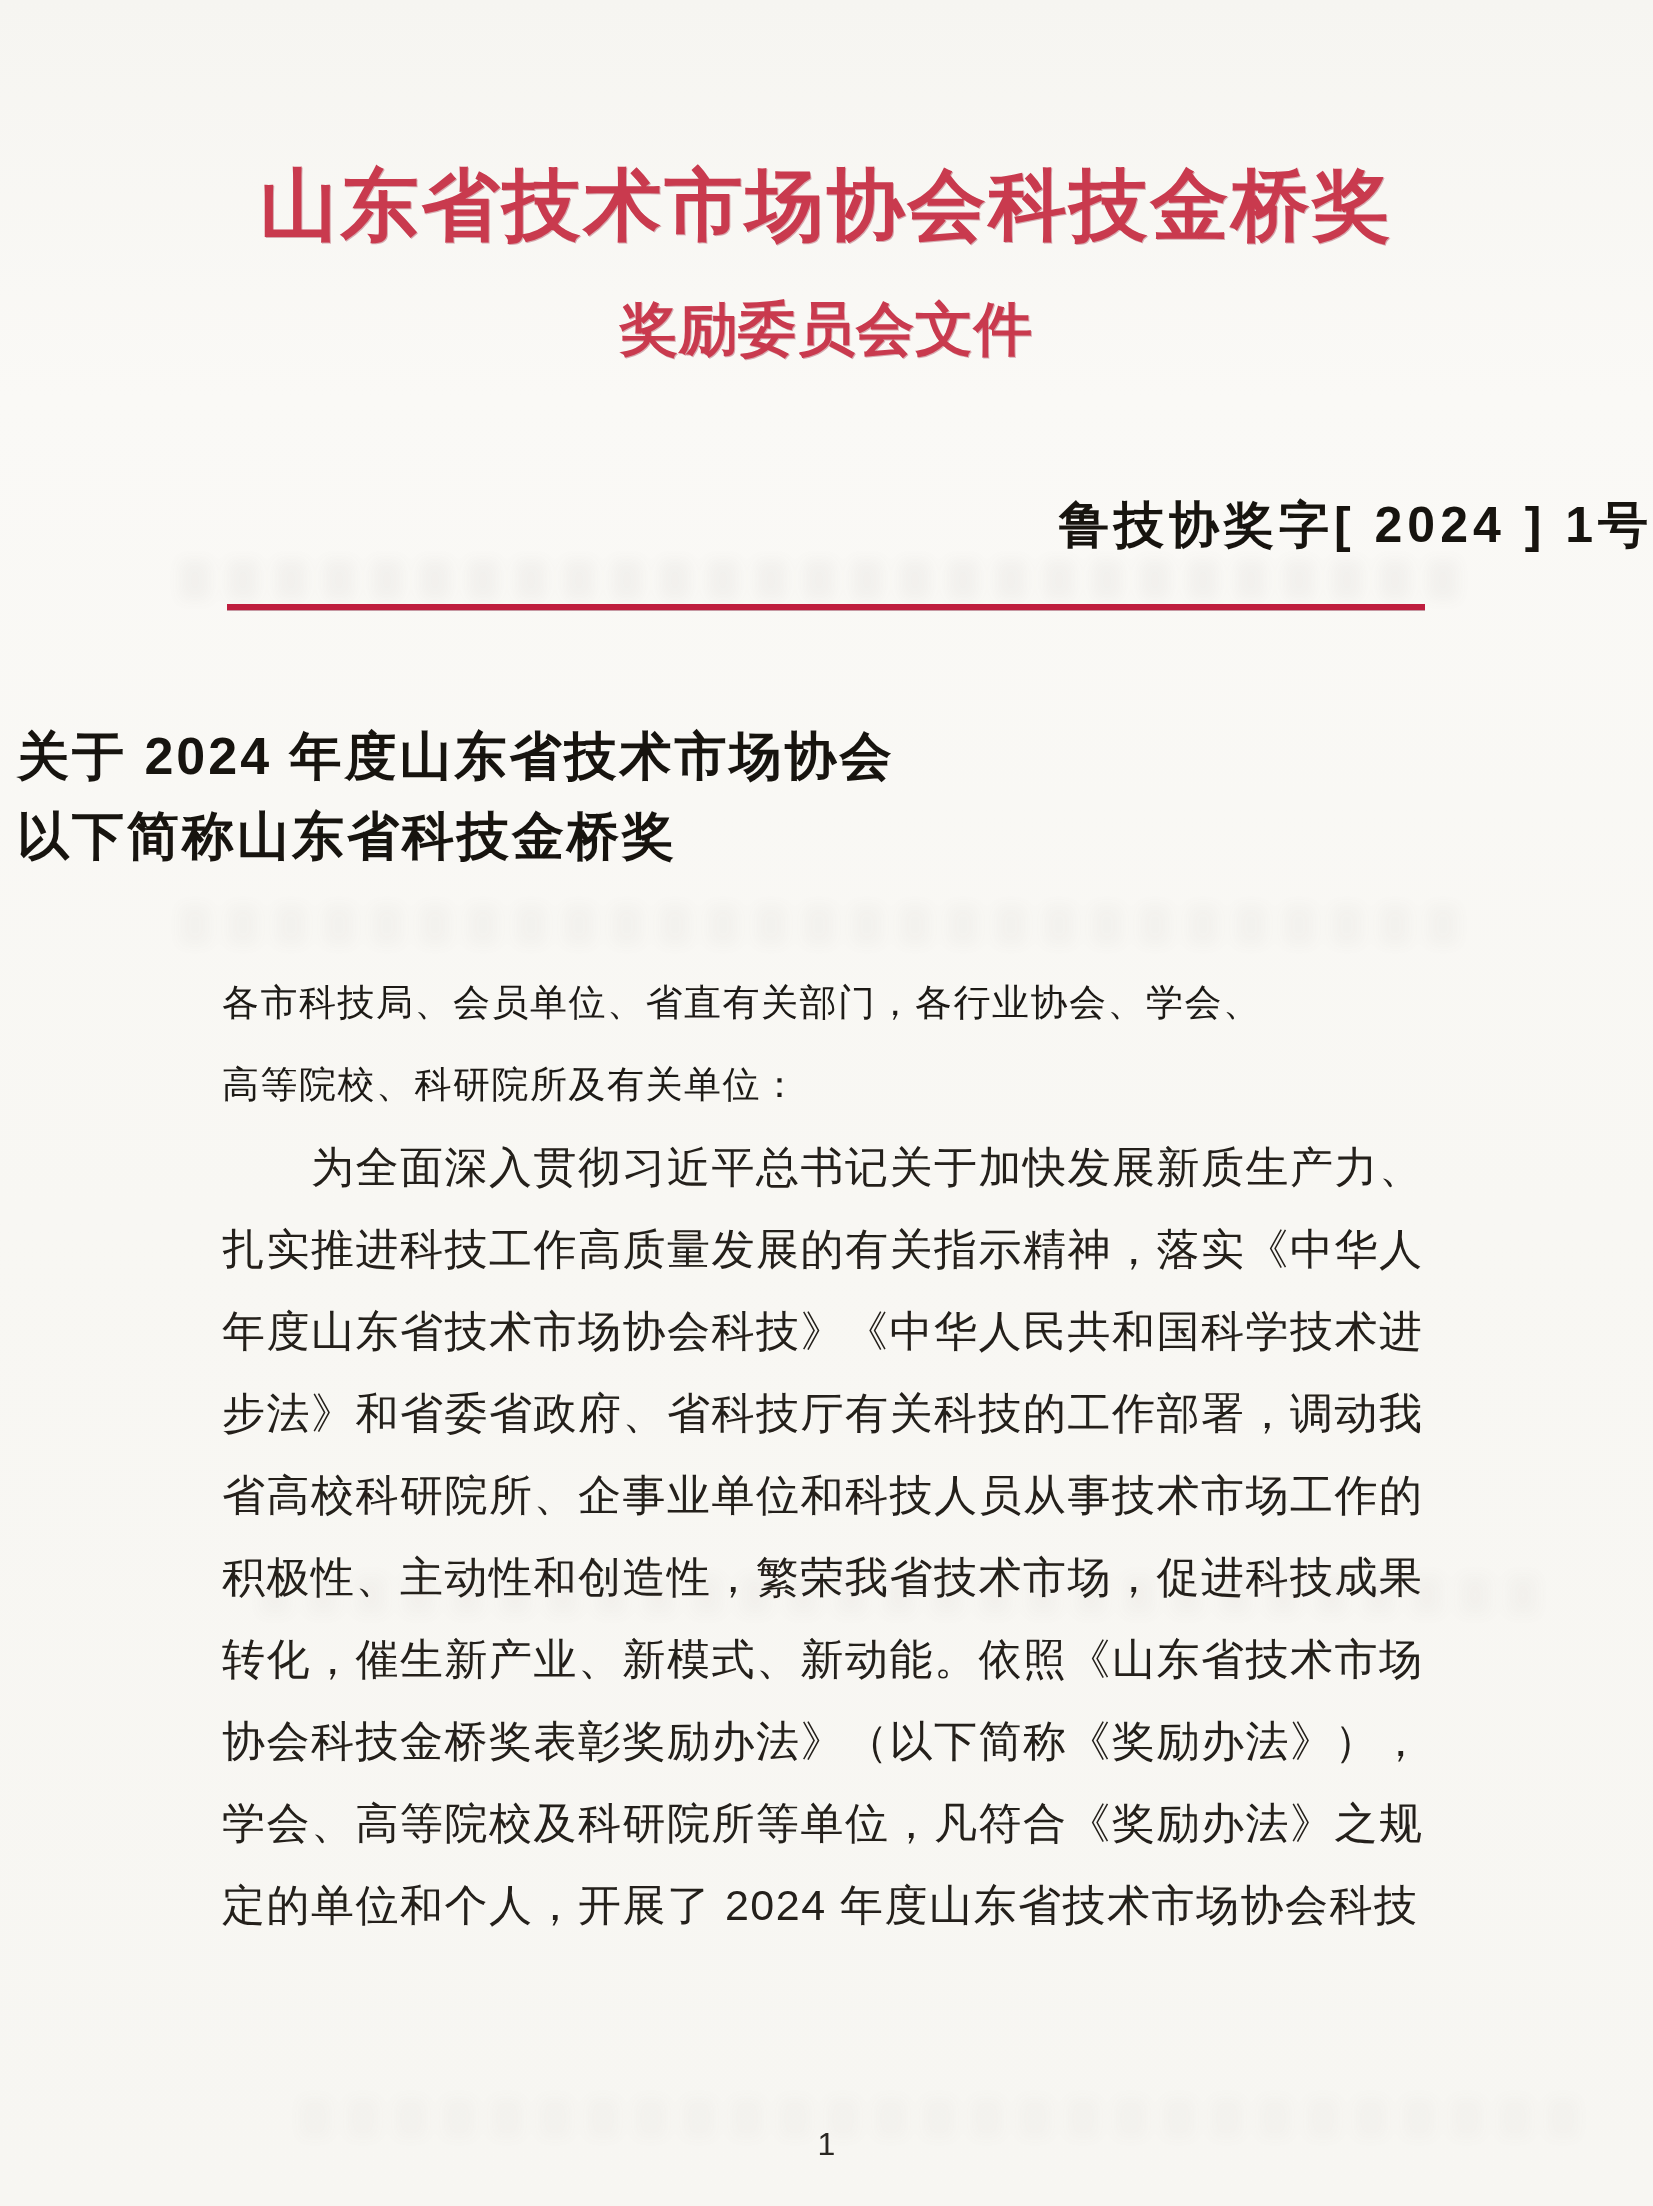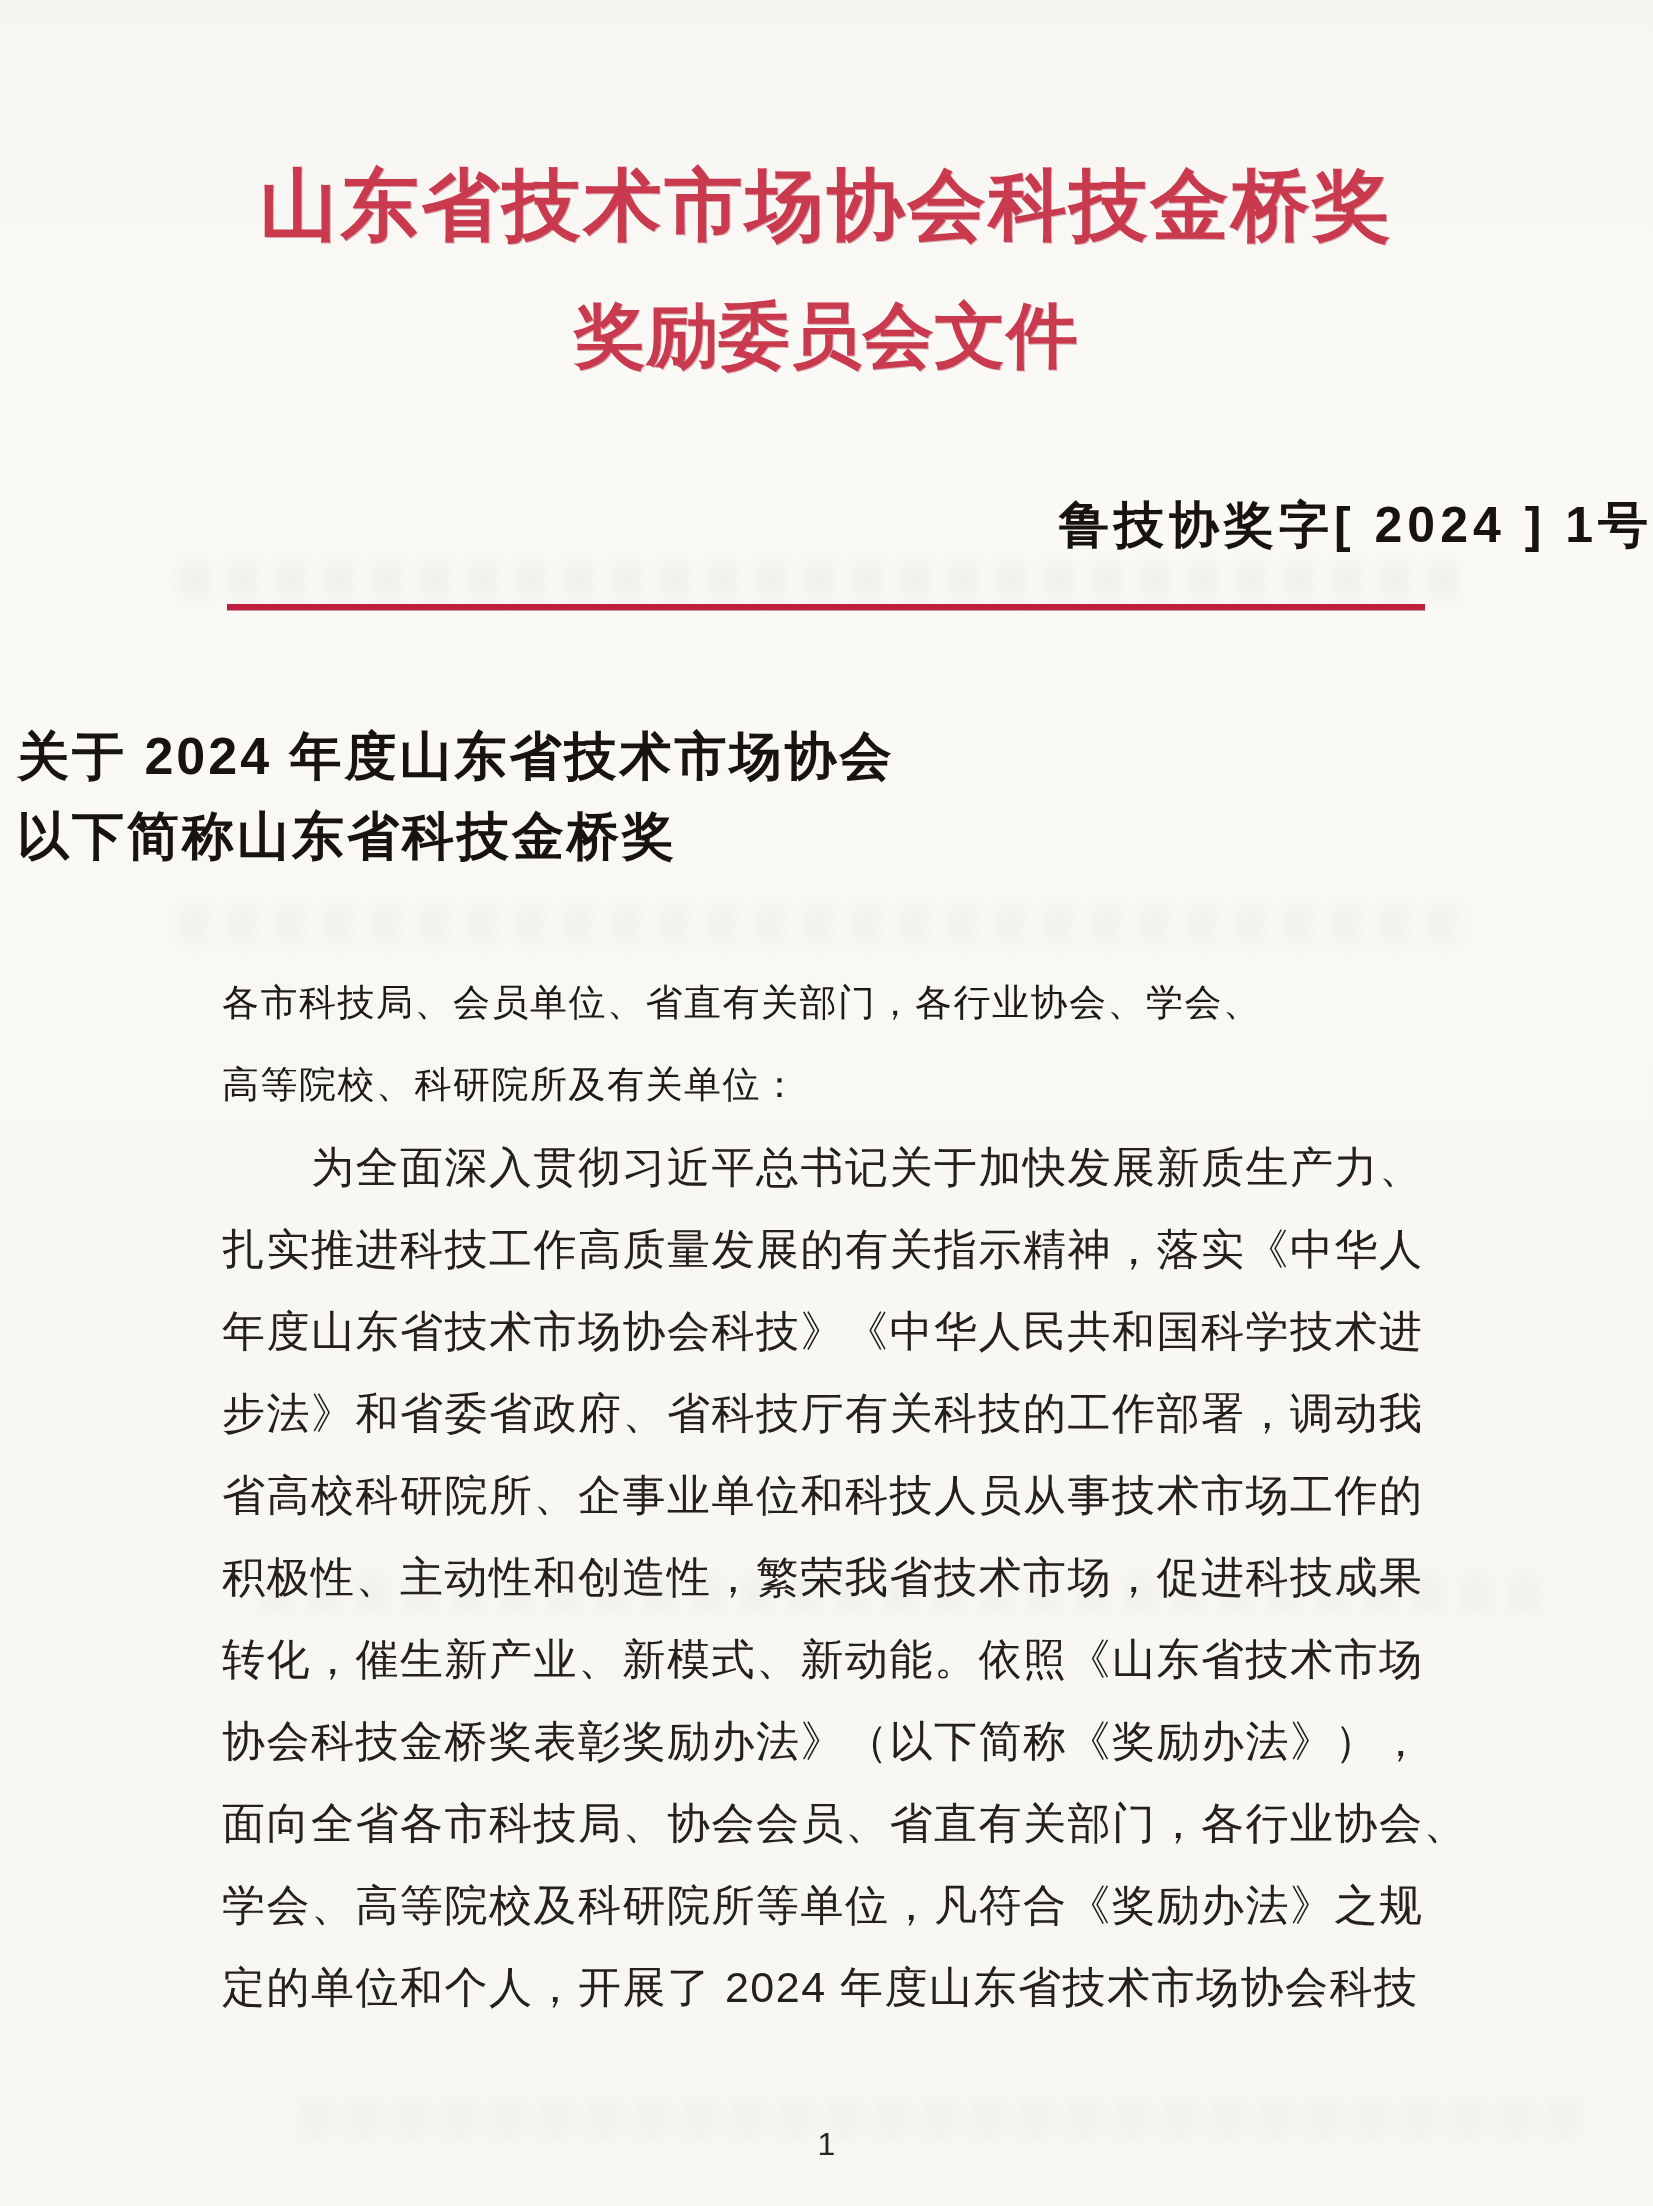--- a/index.html
+++ b/index.html
@@ -20,21 +20,21 @@
   .b2 { top:905px; opacity:.08; }
   .b3 { top:1575px; left:260px; opacity:.07; }
   .b4 { top:2098px; left:300px; opacity:.06; }
 
   .org-line {
     position:absolute; left:0; width:100%; text-align:center;
     color:var(--accent,#c93a4e); font-weight:bold; line-height:1;
     text-shadow:1px 1px 0 rgba(150,25,50,.35);
   }
   .org-line1 { top:166px; font-size:78px; letter-spacing:3px; }
-  .org-line2 { top:300px; font-size:71px; letter-spacing:1px; }
+  .org-line2 { top:300px; font-size:58px; letter-spacing:1px; }
 
   .doc-number {
     position:absolute; top:492px; left:0; width:100%; text-align:right;
     font-size:50px; font-weight:bold; letter-spacing:5px; color:#17140f;
   }
 
   .rule {
     position:absolute; left:227px; top:604px; width:1198px; height:6px;
     background:var(--rule,#bf1e3e);
     box-shadow:0 1px 0 rgba(120,10,40,.4);
@@ -104,21 +104,20 @@
       <div class="line">步法》和省委省政府、省科技厅有关科技的工作部署，调动我</div>
 
       <div class="line">省高校科研院所、企事业单位和科技人员从事技术市场工作的</div>
 
       <div class="line">积极性、主动性和创造性，繁荣我省技术市场，促进科技成果</div>
 
       <div class="line">转化，催生新产业、新模式、新动能。依照《山东省技术市场</div>
 
       <div class="line">协会科技金桥奖表彰奖励办法》（以下简称《奖励办法》），</div>
 
-      <div class="line">面向全省各市科技局、协会会员、省直有关部门，各行业协会、</div>
 
       <div class="line">学会、高等院校及科研院所等单位，凡符合《奖励办法》之规</div>
 
       <div class="line">定的单位和个人，开展了 2024 年度山东省技术市场协会科技</div>
 
     </div>
 
   <div class="page-number">1</div>
 
 </div>

